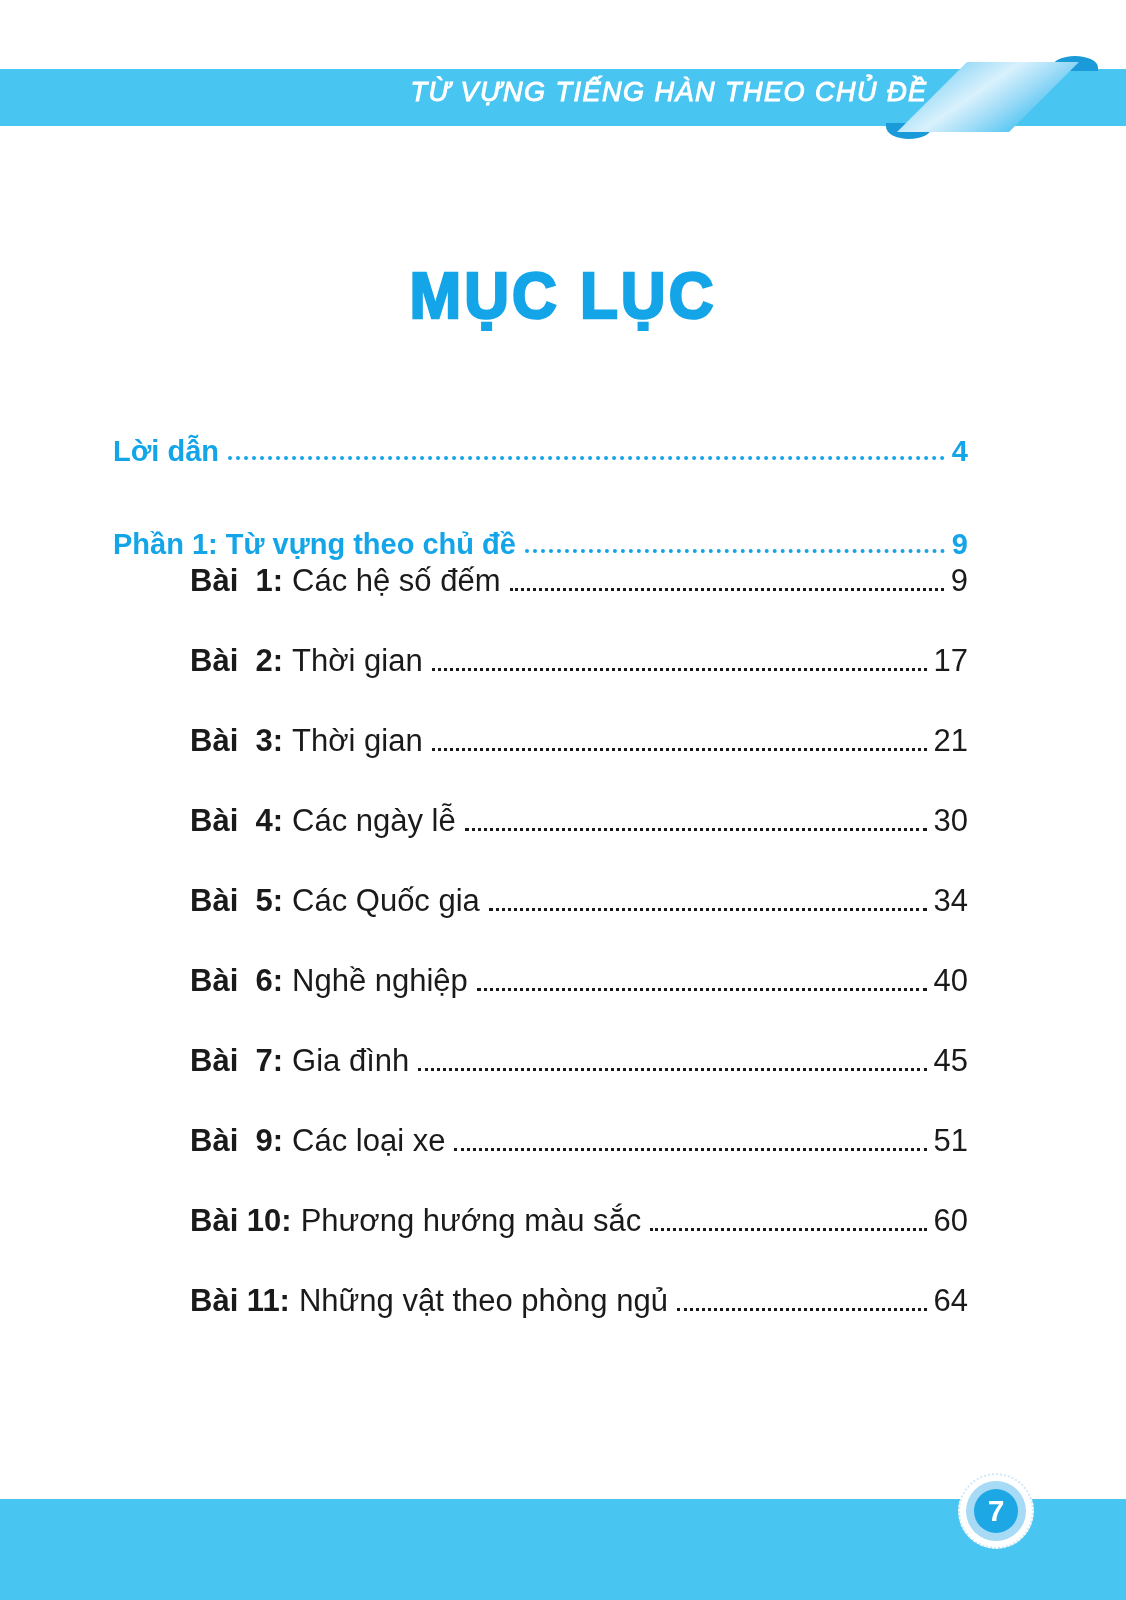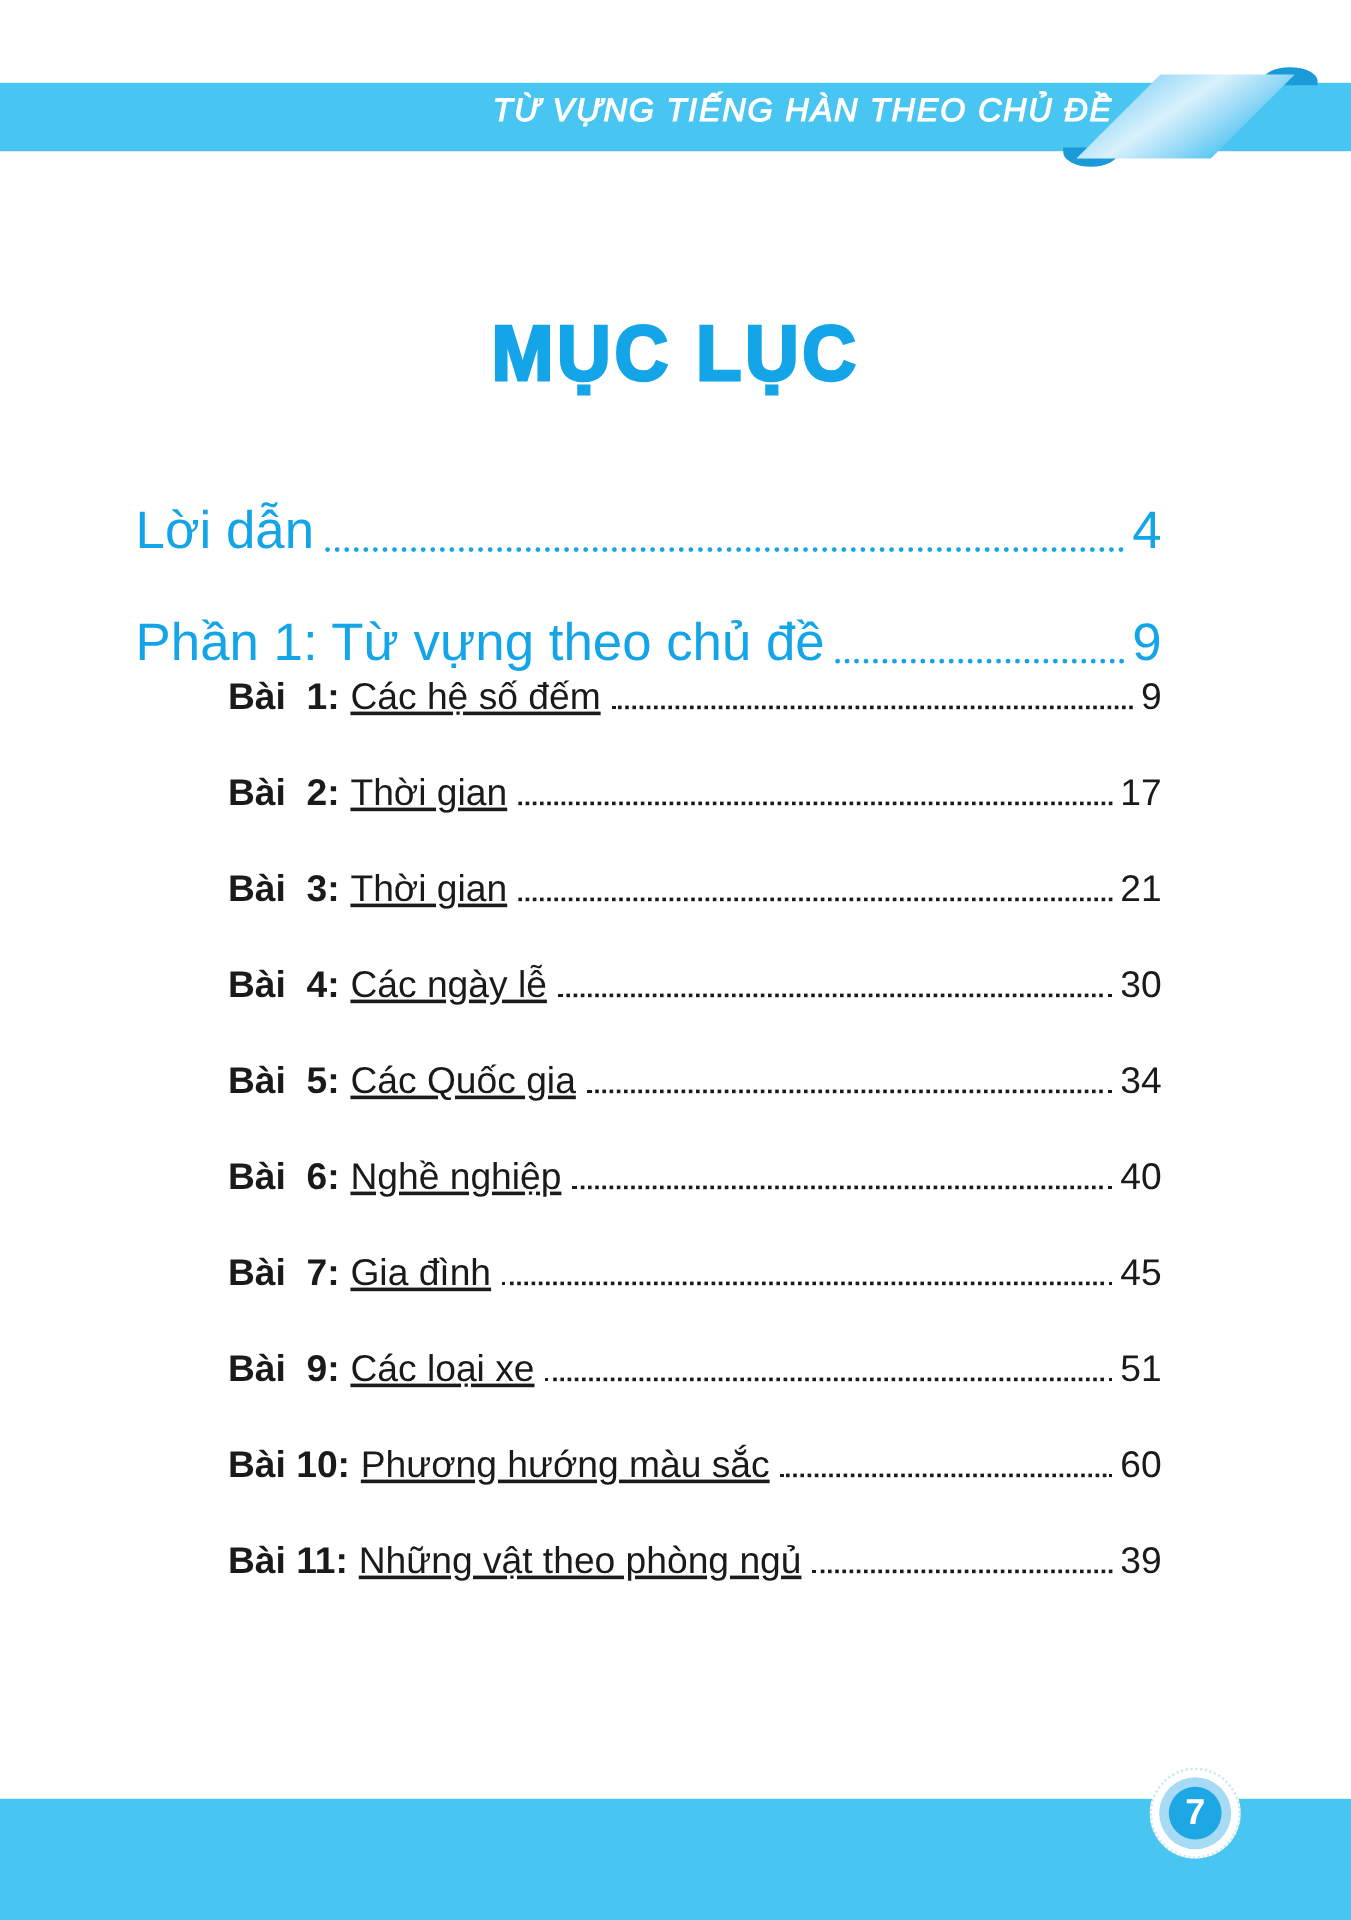--- a/index.html
+++ b/index.html
@@ -37,27 +37,27 @@
     position:absolute;top:260px;left:0;width:100%;text-align:center;
     color:var(--accent);font-size:62px;font-weight:800;letter-spacing:3px;
     -webkit-text-stroke:2.5px var(--accent);transform:scaleY(1.05);
   }
 
   
   .toc{position:absolute;left:113px;top:430px;width:855px;}
   .row{display:flex;align-items:flex-end;height:38px;font-size:31px;color:var(--ink);}
   .row .leader{flex:1;border-bottom:3.2px dotted currentColor;margin:0 7px 8px 9px;}
   .row .page-num{flex:none;}
-  .row-front{color:var(--accent);font-weight:normal;font-size:44px;}
+  .row-front{color:var(--accent);font-weight:bold;font-size:29px;}
   .row-front .leader{border-bottom-width:4px;}
   .row-loi-dan{margin-bottom:55px;}
   .row-phan{}
   .row-lesson{padding-left:77px;margin-bottom:42px;}
   .row-lesson .prefix{font-weight:bold;margin-right:9px;white-space:pre;}
-  .row-lesson .lesson-title{white-space:pre;text-decoration:underline;}
+  .row-lesson .lesson-title{white-space:pre;}
 
   
   .footer-band{position:absolute;left:0;right:0;top:1499px;height:101px;background:var(--band);z-index:1;}
   .footer-text{
     position:absolute;left:95px;top:1512px;z-index:3;
     color:#fff;font-size:31px;letter-spacing:1px;-webkit-text-stroke:0.6px #fff;
   }
   .footer-text .seg{text-decoration:underline;text-underline-offset:7px;text-decoration-thickness:2px;}
   .footer-text .sep{margin:0 12px;}
   .badge{
@@ -159,21 +159,21 @@
       <span class="prefix">Bài 10:</span>
       <span class="lesson-title">Phương hướng màu sắc</span>
       <span class="leader"></span>
       <span class="page-num">60</span>
     </div>
 
     <div class="row row-lesson">
       <span class="prefix">Bài 11:</span>
       <span class="lesson-title">Những vật theo phòng ngủ</span>
       <span class="leader"></span>
-      <span class="page-num">39</span>
+      <span class="page-num">64</span>
     </div>
 
   </div>
 
   <div class="footer-band"></div>
   <div class="badge">
     <div class="ring"></div>
     <div class="core">7</div>
   </div>
 

